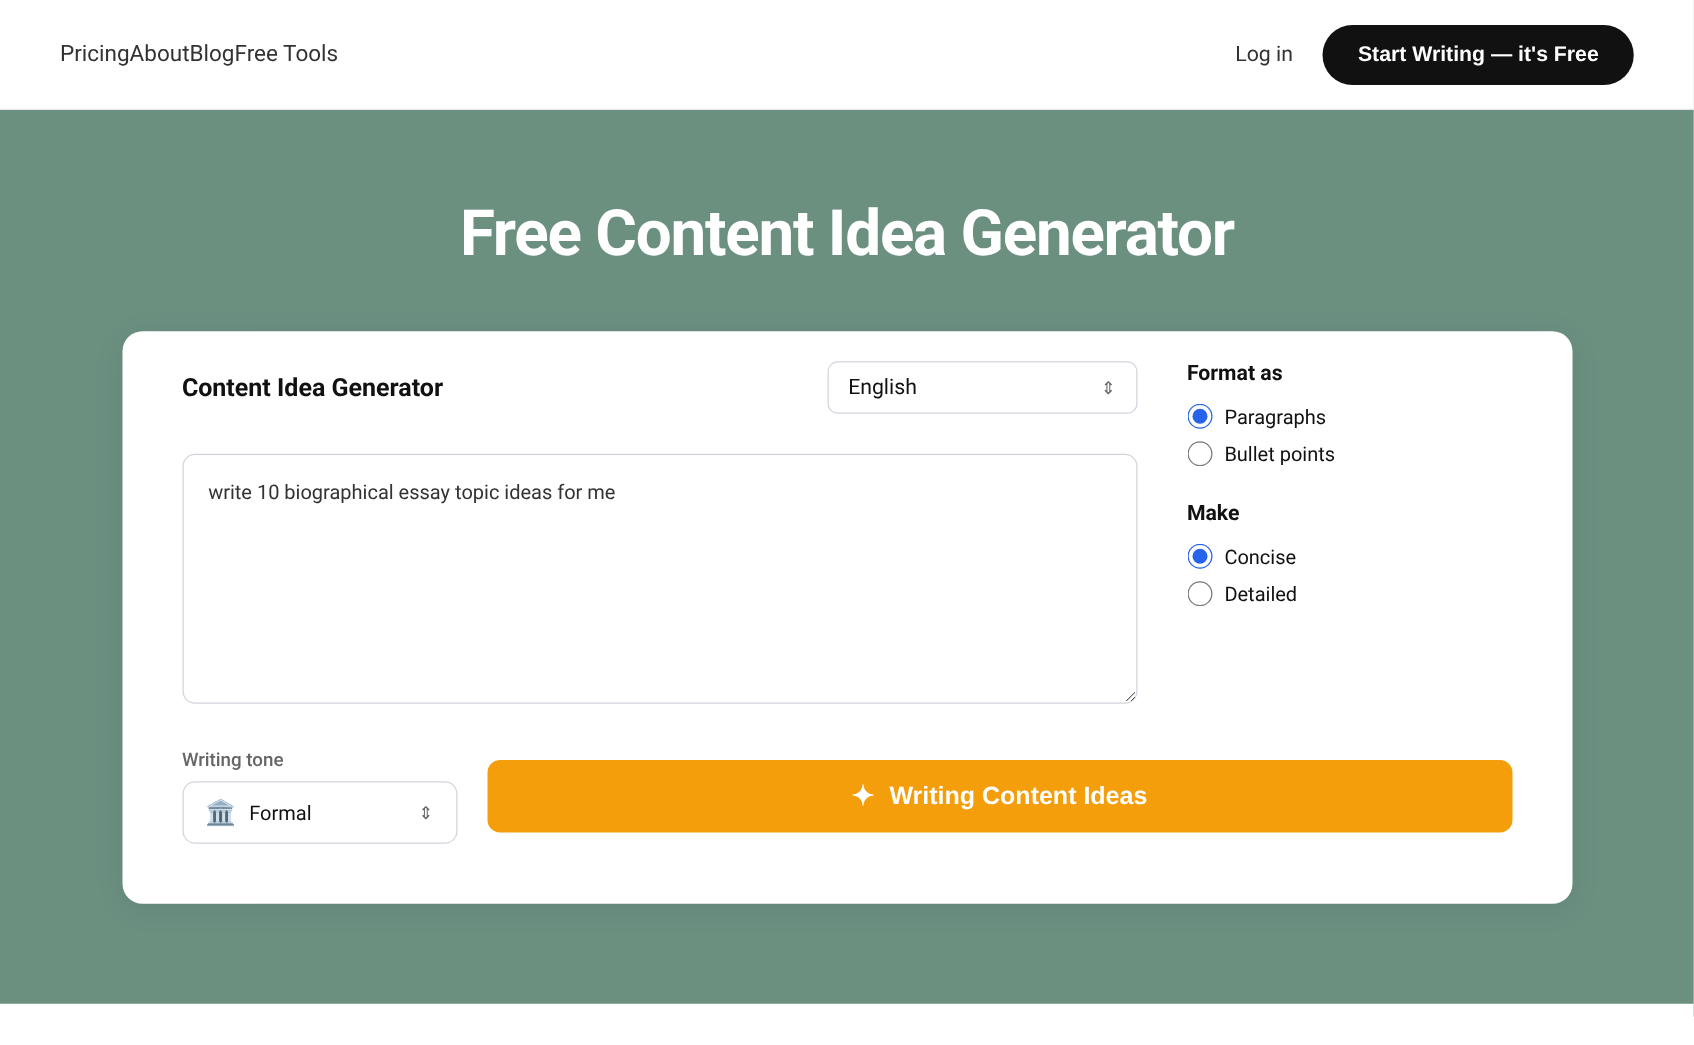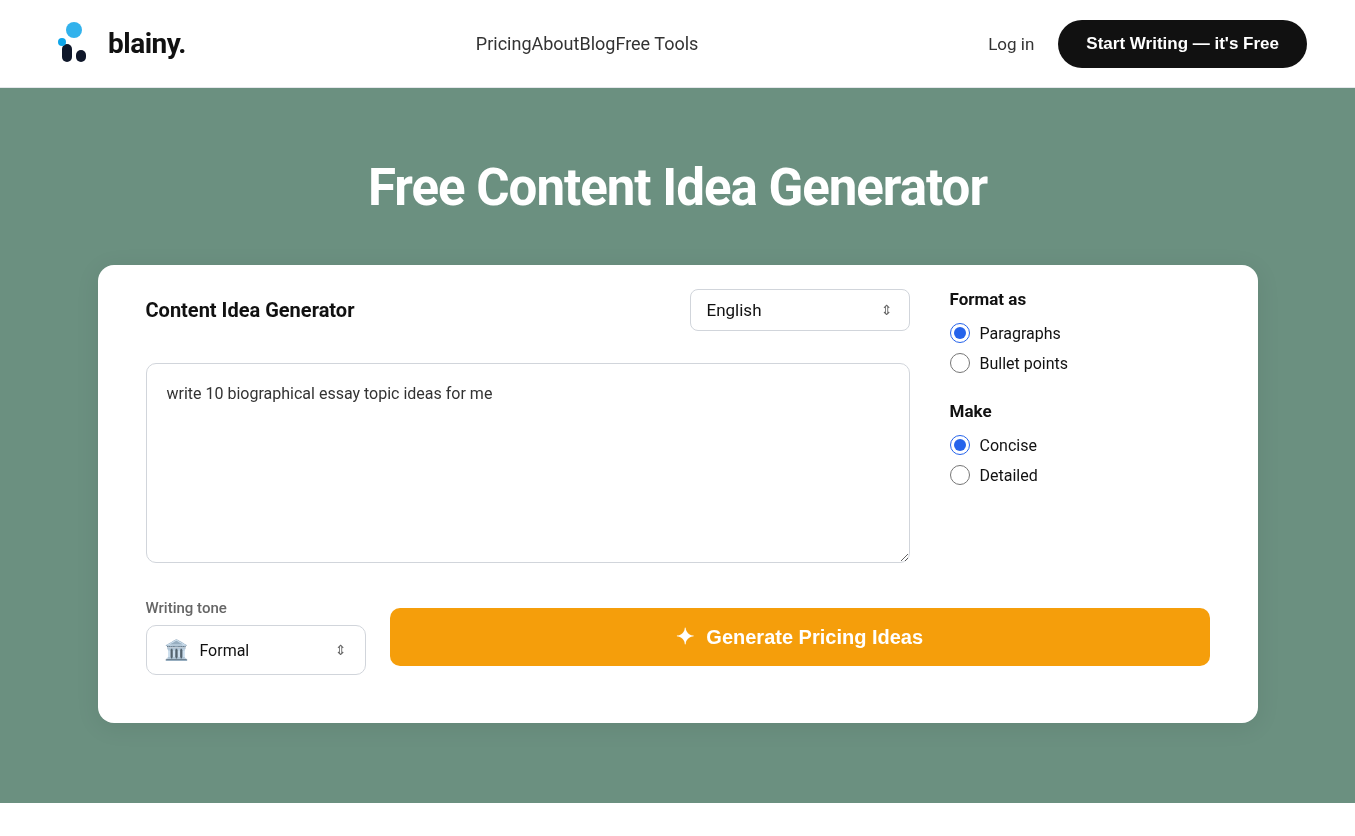--- a/index.html
+++ b/index.html
@@ -139,21 +139,21 @@
       align-items: center;
       gap: 8px;
       border: 1px solid #d1d5db;
       border-radius: 8px;
       padding: 10px 16px;
       font-size: 17px;
       color: #111;
       background: #fff;
       cursor: pointer;
       margin-bottom: 16px;
-      width: 220px;
+      width: 248px;
       justify-content: space-between;
     }
 
     .lang-selector-chevron {
       color: #666;
       font-size: 14px;
     }
 
     .card-header-row {
       display: flex;
@@ -283,29 +283,20 @@
     }
 
     .sparkle-icon {
       font-size: 22px;
     }
   </style>
 </head>
 <body>
 
 <nav class="navbar">
-  <a class="nav-logo" href="#">
-    <svg class="logo-icon" viewBox="0 0 52 52" fill="none" xmlns="http://www.w3.org/2000/svg">
-      <circle cx="26" cy="12" r="8" fill="#0ea5e9" opacity="0.85"></circle>
-      <rect x="14" y="26" width="10" height="18" rx="5" fill="#0f172a"></rect>
-      <rect x="28" y="32" width="10" height="12" rx="5" fill="#0f172a"></rect>
-      <circle cx="14" cy="24" r="4" fill="#0ea5e9"></circle>
-    </svg>
-    <span class="logo-text">blainy.</span>
-  </a>
 
   <div class="nav-links">
     <a class="nav-link" href="#">Pricing</a>
     <a class="nav-link" href="#">About</a>
     <a class="nav-link" href="#">Blog</a>
     <a class="nav-link" href="#">Free Tools</a>
   </div>
 
   <div class="nav-actions">
     <a class="login-link" href="#">Log in</a>
@@ -364,17 +355,17 @@
           <div class="tone-select-left">
             <span class="tone-emoji">🏛️</span>
             <span>Formal</span>
           </div>
           <span class="tone-chevron">⇕</span>
         </div>
       </div>
 
       <button class="generate-btn">
         <span class="sparkle-icon">✦</span>
-        <span>Generate Pricing Ideas</span>
+        <span>Writing Content Ideas</span>
       </button>
     </div>
   </div>
 </section>
 
 </body></html>

